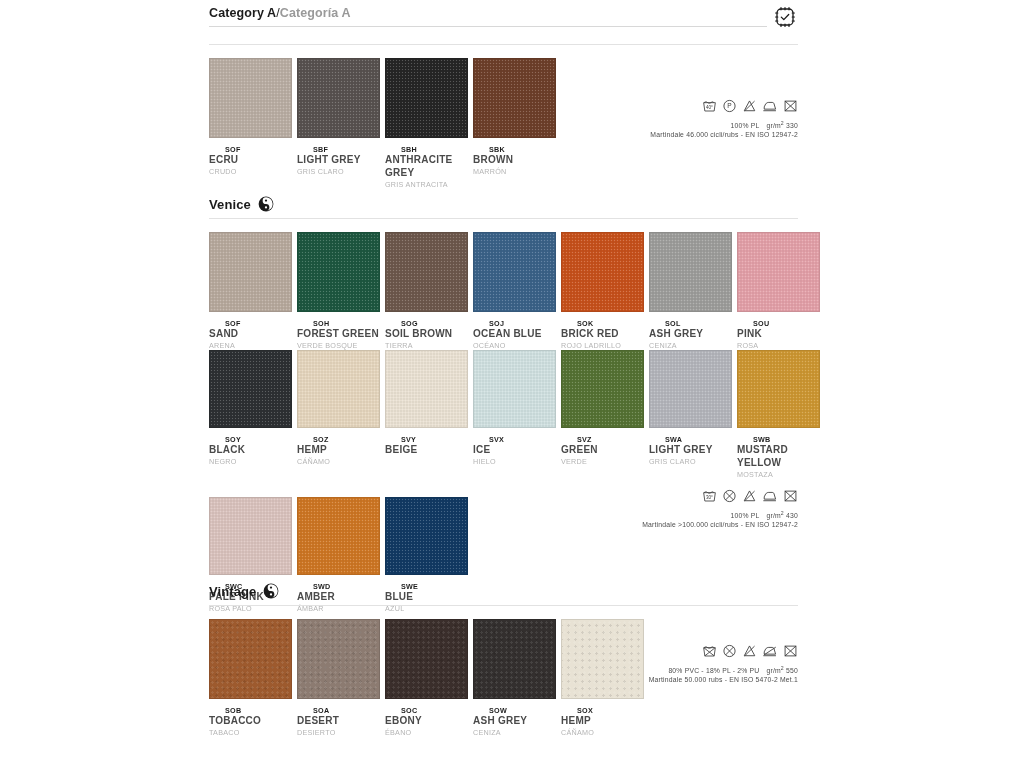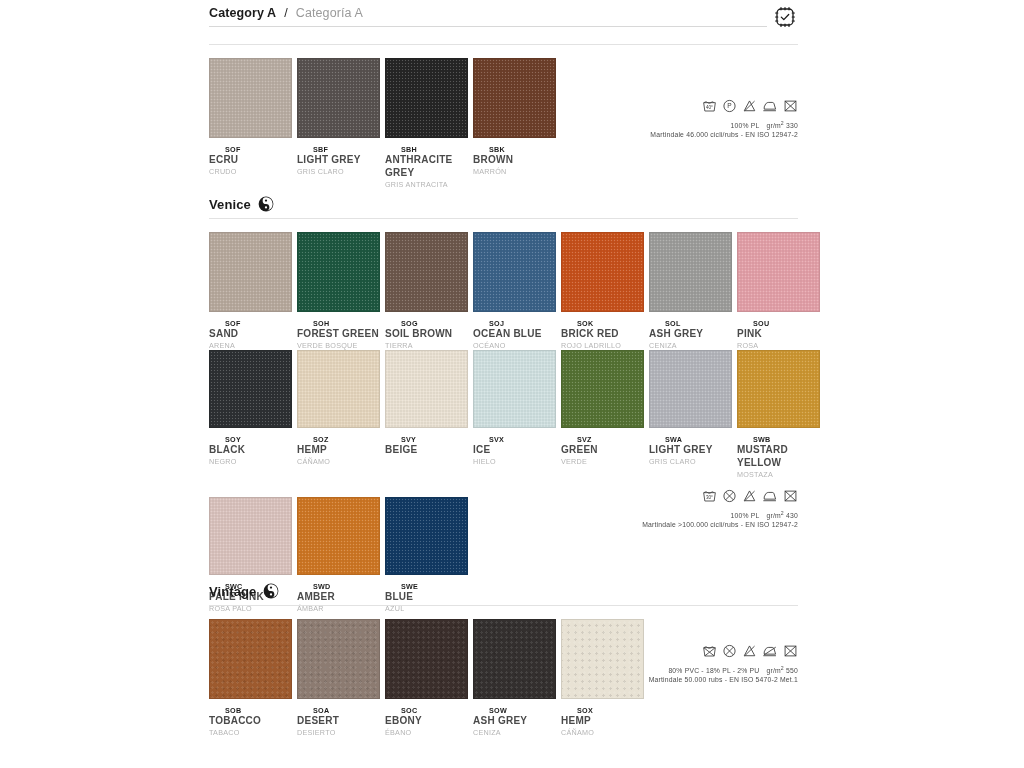--- a/index.html
+++ b/index.html
@@ -9,23 +9,23 @@
     font-family: "Liberation Sans", sans-serif;
     overflow: hidden;
   }
   .page { position: relative; width: 1024px; height: 768px; background:#fff; }
 
   
   .header {
     position: absolute; left: 209px; top: 6px; width: 589px; height: 22px;
   }
   .cat-title { font-size: 12.5px; font-weight: 700; color:#1b1b1b; letter-spacing:.1px;
-    display:flex; align-items:baseline; gap:8px; }
+    display:flex; align-items:baseline; gap:0; }
   .cat-title .sep { font-weight:400; color:#2a2a2a; }
-  .cat-title .es { font-weight:400; color:#9a9a9a; }
+  .cat-title .es { font-weight:700; color:#9a9a9a; }
   .header-rule {
     position:absolute; left:0; top:20px; width:558px; height:1px; background:#d8d8d8;
   }
   .header-badge {
     position:absolute; left:773px; top:5px; width:24px; height:24px;
   }
 
   
   .section { position:absolute; left:209px; }
   .sec-title {

